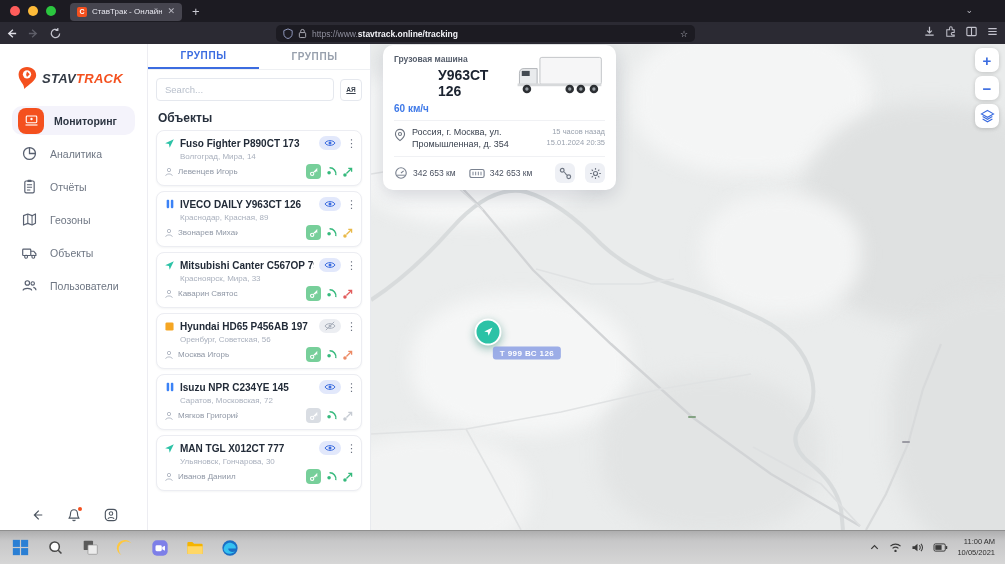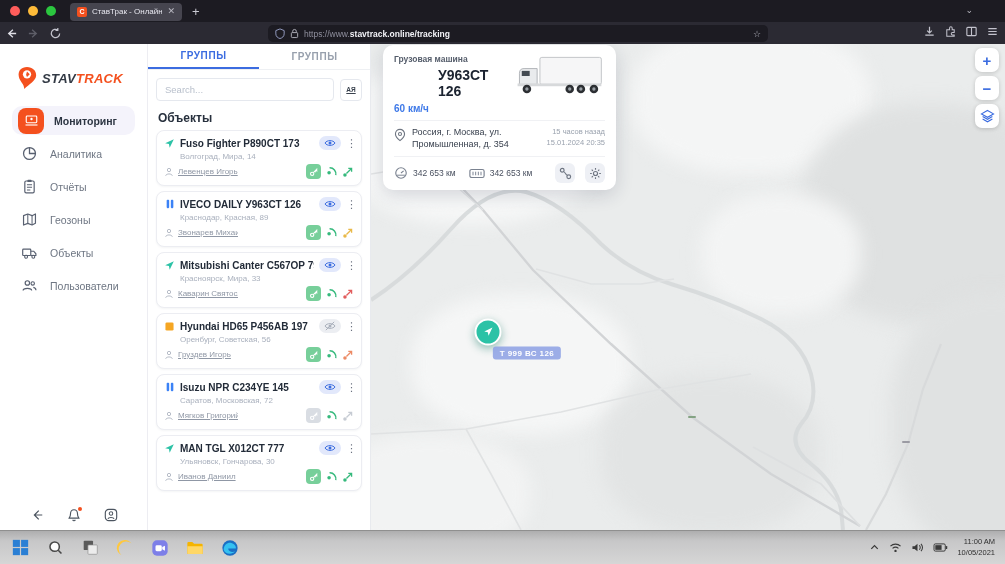--- a/index.html
+++ b/index.html
@@ -13,21 +13,21 @@
   .light { width:10px; height:10px; border-radius:50%; }
   .l-red{background:#ff5d5b;} .l-yel{background:#febb39;} .l-grn{background:#2bc63f;}
   .btab { display:flex; align-items:center; gap:5px; background:#46454f; border-radius:4px; height:18px; margin-top:1px; padding:0 7px; width:112px; }
   .favicon { width:10px; height:10px; border-radius:2px; background:#f4501e; color:#fff; font-size:7px; font-weight:bold; display:flex; align-items:center; justify-content:center; flex:0 0 auto;}
   .tab-title { color:#e7e7ef; font-size:8px; white-space:nowrap; overflow:hidden; flex:1; }
   .tab-close { color:#b9b9c2; font-size:9px; line-height:1; flex:0 0 auto; }
   .newtab { color:#c9c9d2; font-size:13px; margin-left:10px; line-height:1; }
   .tab-chevron { position:absolute; right:32px; top:5px; color:#b9b9c2; font-size:9px; }
   .navbar { height:22px; background:#2b2a33; display:flex; align-items:center; }
   .nav-ic { width:22px; display:flex; justify-content:center; align-items:center; }
-  .urlbar { position:absolute; left:268px; width:500px; height:17px; top:25px; background:#1c1b22; border-radius:5px; display:flex; align-items:center; padding:0 7px; gap:5px; }
+  .urlbar { position:absolute; left:276px; width:419px; height:17px; top:25px; background:#1c1b22; border-radius:5px; display:flex; align-items:center; padding:0 7px; gap:5px; }
   .url-text { font-size:8.5px; white-space:nowrap; }
   .url-dim { color:#8f8f9d; } .url-main { color:#f2f2f7; font-weight:bold; }
   .url-star { margin-left:auto; color:#b5b5c0; font-size:9px; }
   .nav-right { position:absolute; right:6px; top:25px; display:flex; gap:8px; align-items:center; }
 
   
   .app { position:absolute; top:44px; left:0; right:0; bottom:34px; display:flex; background:#fff; }
 
   
   .sidebar { width:148px; border-right:1px solid #ededf2; position:relative; background:#fff; flex:0 0 auto; }
@@ -66,21 +66,21 @@
   .eye-btn { width:22px; height:14px; border-radius:7px; display:flex; align-items:center; justify-content:center; flex:0 0 auto; }
   .eye-btn.eye-on { background:#e2e8fb; color:#3b6ce0; }
   .eye-btn.eye-off { background:#eceef2; color:#a9b0bc; }
   .eye-btn .slash { display:none; }
   .eye-btn.eye-off .slash { display:inline; }
   .kebab { color:#6b7280; font-size:11px; width:8px; text-align:center; }
   .kebab::before { content:"\22EE"; }
   .vaddr { font-size:8px; color:#a9b0bd; padding:2px 0 3px 16px; white-space:nowrap; overflow:hidden; }
   .vrow3 { display:flex; align-items:center; gap:4px; }
   .pic { color:#b7bdc8; display:flex; }
-  .vdrv { font-size:8px; color:#8f97a5; white-space:nowrap; overflow:hidden; flex:1;text-decoration:underline; }
+  .vdrv { font-size:8px; color:#8f97a5; white-space:nowrap; overflow:hidden; flex:1; }
   .keybtn { width:15px; height:15px; border-radius:4px; display:flex; align-items:center; justify-content:center; color:#fff; flex:0 0 auto; }
   .keybtn.key-on { background:#77cf9a; }
   .keybtn.key-off { background:#d9dde3; }
   .sigic { display:flex; color:#35b97c; flex:0 0 auto; }
   .linkic { display:flex; flex:0 0 auto; }
   .link-green{color:#35b97c;} .link-amber{color:#e9b949;} .link-red{color:#e25d5d;} .link-orange{color:#ec8a64;} .link-gray{color:#c6cbd3;}
 
   
   .map { position:relative; flex:1; background:#eaecec; overflow:hidden; }
   .terrain { position:absolute; inset:0; }
@@ -464,21 +464,21 @@
               <span class="kebab"></span>
             </div>
             <div class="vaddr">Оренбург, Советская, 56</div>
             <div class="vrow3">
               <span class="pic">
                 <svg width="10" height="10" viewBox="0 0 12 12">
                   <circle cx="6" cy="3.6" r="2" stroke="currentColor" stroke-width="1.2" fill="none"></circle>
                   <path d="M2 10.5 C2.4 7.6 9.6 7.6 10 10.5" stroke="currentColor" stroke-width="1.2" fill="none"></path>
                 </svg>
               </span>
-              <span class="vdrv">Груздев Игорь</span>
+              <span class="vdrv">Москва Игорь</span>
               <span class="spacer"></span>
               <span class="keybtn key-on">
                 <svg width="10" height="10" viewBox="0 0 12 12">
                   <circle cx="3.8" cy="8.2" r="2" stroke="currentColor" stroke-width="1.3" fill="none"></circle>
                   <path d="M5.3 6.7 L10 2 M8.4 3.6 L10 5.2 M7 5 L8.2 6.2" stroke="currentColor" stroke-width="1.3" fill="none"></path>
                 </svg>
               </span>
               <span class="sigic">
                 <svg width="13" height="13" viewBox="0 0 14 14">
                   <circle cx="4.4" cy="8.4" r="1.9" fill="currentColor"></circle>

